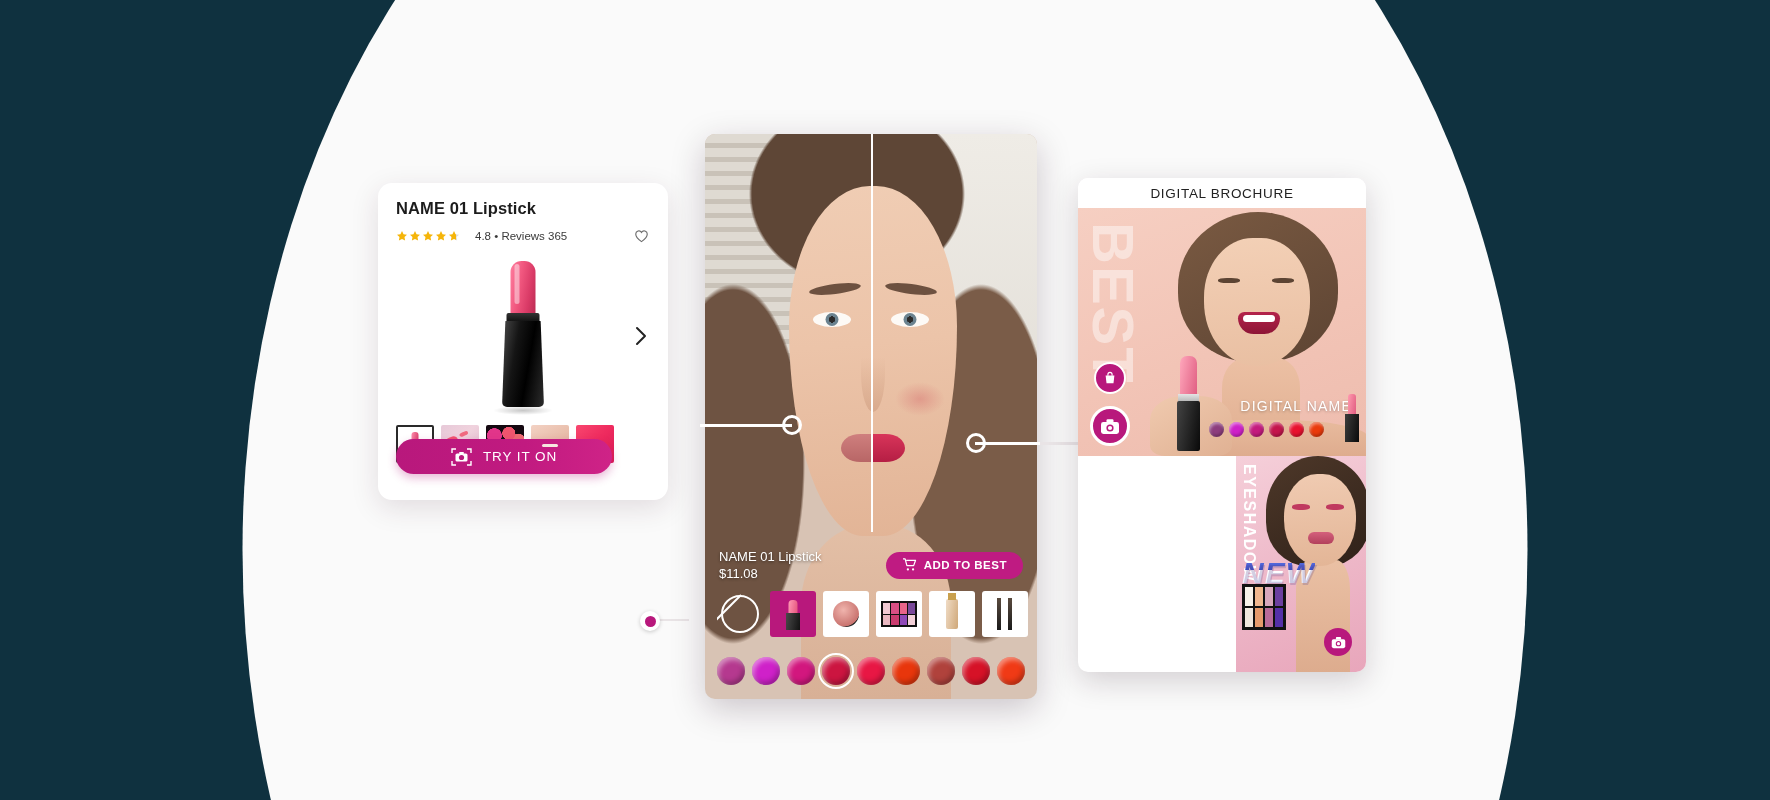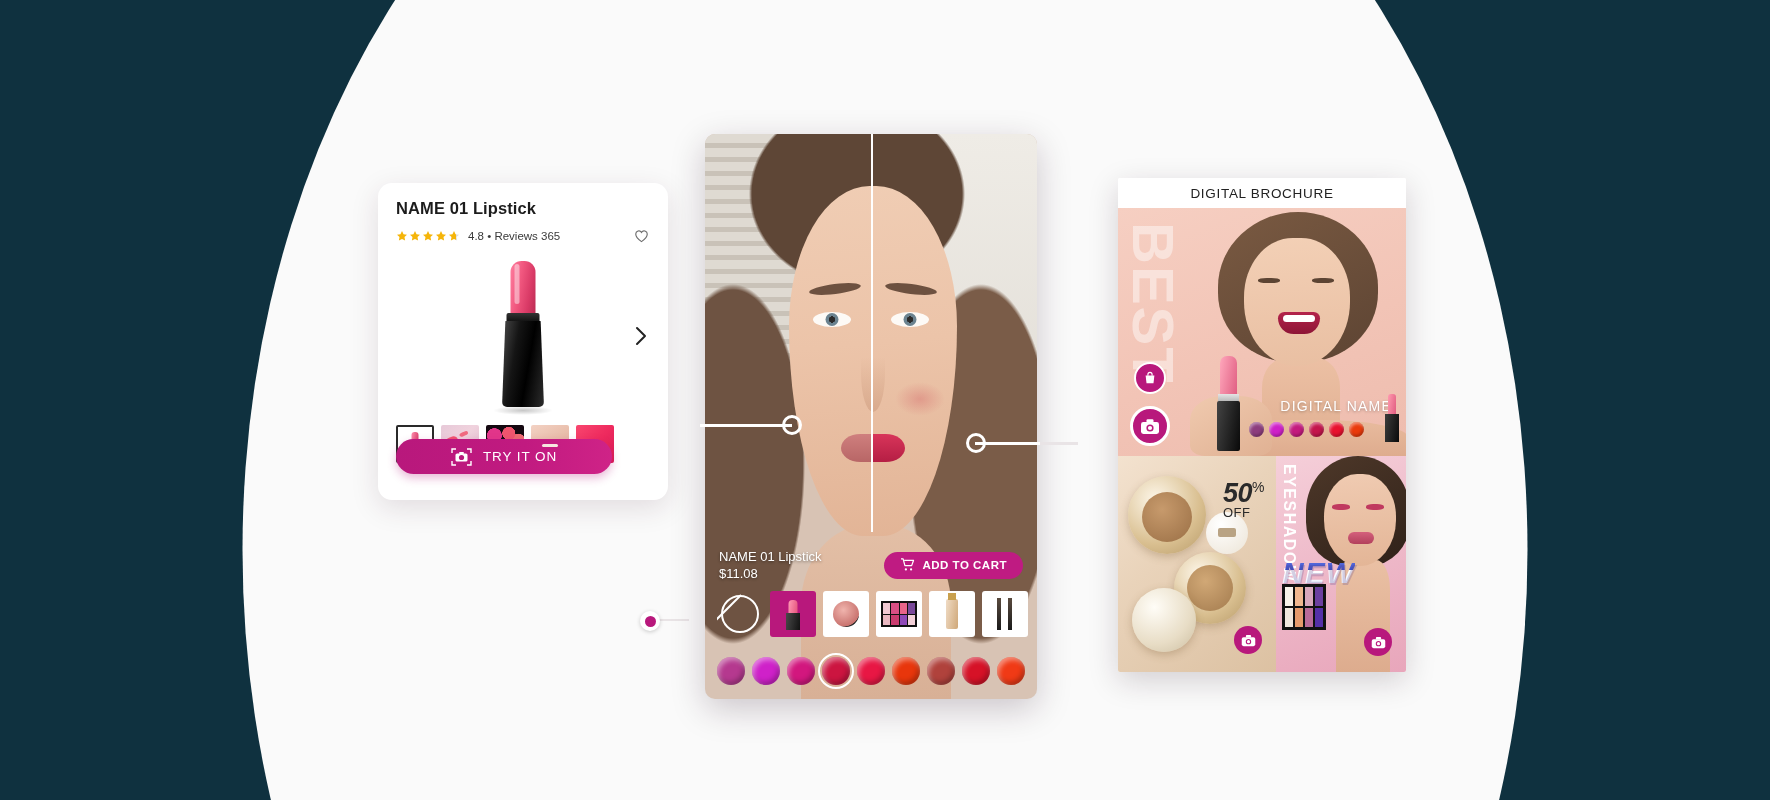--- a/index.html
+++ b/index.html
@@ -28,21 +28,21 @@
     width:290px; height:317px;
     background:#fff; border-radius:14px;
     box-shadow:0 8px 28px rgba(60,20,50,.13);
     padding:16px 18px 0 18px;
   }
   #product-title{
     font-size:16.5px; font-weight:bold; color:#1c1c1c;
     letter-spacing:.1px;
   }
   #rating-row{
-    display:flex; align-items:center; gap:5px;
+    display:flex; align-items:center; gap:12px;
     margin-top:9px;
   }
   .stars{ display:flex; gap:1px; }
   .star{ width:12px; height:12px; display:block; }
   #rating-text{ font-size:11.5px; color:#3a3a3a; margin-left:3px; }
   #wishlist-btn{
     margin-left:auto; width:18px; height:18px; cursor:pointer;
     display:flex; align-items:center; justify-content:center;
   }
 
@@ -344,23 +344,22 @@
   #conn-line-left{ left:700px; top:424px; width:92px; }
   #conn-dot-left{ left:782px; top:415px; }
   #conn-line-right{ left:975px; top:442px; width:100px; background:#fff; }
   #conn-dot-right{ left:966px; top:433px; }
   #conn-line-right2{ left:1040px; top:442px; width:38px; background:#e9e4e6; }
 
   
   #brochure{
     position:absolute; left:1078px; top:178px;
     width:288px; height:494px;
-    background:#fff; border-radius:2px; overflow:hidden;
+    background:#fff; border-radius:10px; overflow:hidden;
     box-shadow:0 9px 30px rgba(40,15,35,.18);
-    margin-left:40px;
   }
   #brochure-header{
     height:30px; display:flex; align-items:center; justify-content:center;
     font-size:13.5px; color:#222; letter-spacing:.7px; background:#fff;
   }
   #brochure-body{ position:absolute; left:0; right:0; top:30px; bottom:0; }
 
   
   #bro-top{
     position:absolute; left:0; right:0; top:0; height:248px;
@@ -677,21 +676,21 @@
         <div id="ar-prod-price">$11.08</div>
       </div>
       <div id="addcart-btn">
         <span>
           <svg width="15" height="13" viewBox="0 0 18 16">
               <path fill="none" stroke="#fff" stroke-width="1.5" stroke-linejoin="round" d="M1 1h2.6l2.2 8.4h8.3L16.4 3H5"></path>
               <circle cx="7" cy="14" r="1.4" fill="#fff"></circle>
               <circle cx="13.4" cy="14" r="1.4" fill="#fff"></circle>
             </svg>
         </span>
-        <span>ADD TO CART</span>
+        <span>ADD TO BEST</span>
       </div>
     </div>
 
     <div id="cat-strip">
       <div class="cat none">
           <span class="circle"></span>
         </div>
       <div class="cat active">
         <span class="cat-lip"></span>
         <span class="cat-lip-b"></span>
@@ -792,38 +791,20 @@
           <span class="bsw" style="background:#e8122f"></span>
           <span class="bsw" style="background:#ea3a0c"></span>
         </div>
 
         <div class="bro-mini-lip">
             <i></i>
             <b></b>
           </div>
       </div>
 
-      <div id="bro-bl">
-        <div class="compact" id="compact-a"></div>
-        <div class="compact" id="compact-b"></div>
-        <div class="compact" id="compact-c"></div>
-        <div id="puff"></div>
-        <div id="off-wrap">
-          <div id="off-pct"><span>50</span><sup>%</sup></div>
-          <div id="off-label">OFF</div>
-        </div>
-        <div id="cam-badge-2">
-          <svg width="15" height="13" viewBox="0 0 20 17">
-              <rect x="1" y="4" width="18" height="12" rx="2.4" fill="#fff"></rect>
-              <rect x="6.5" y="1.2" width="7" height="3.4" rx="1.2" fill="#fff"></rect>
-              <circle cx="10" cy="10" r="3.6" fill="#b8187c"></circle>
-              <circle cx="10" cy="10" r="2.1" fill="#fff"></circle>
-            </svg>
-        </div>
-      </div>
 
       <div id="bro-br">
         <div id="eyeshadow-text">EYESHADOW</div>
         <div class="br-model">
           <div class="brm-hair"></div>
             <div class="brm-neck"></div>
           <div class="brm-face"></div>
           <div class="brm-eye l"></div>
             <div class="brm-eye r"></div>
           <div class="brm-lips"></div>

